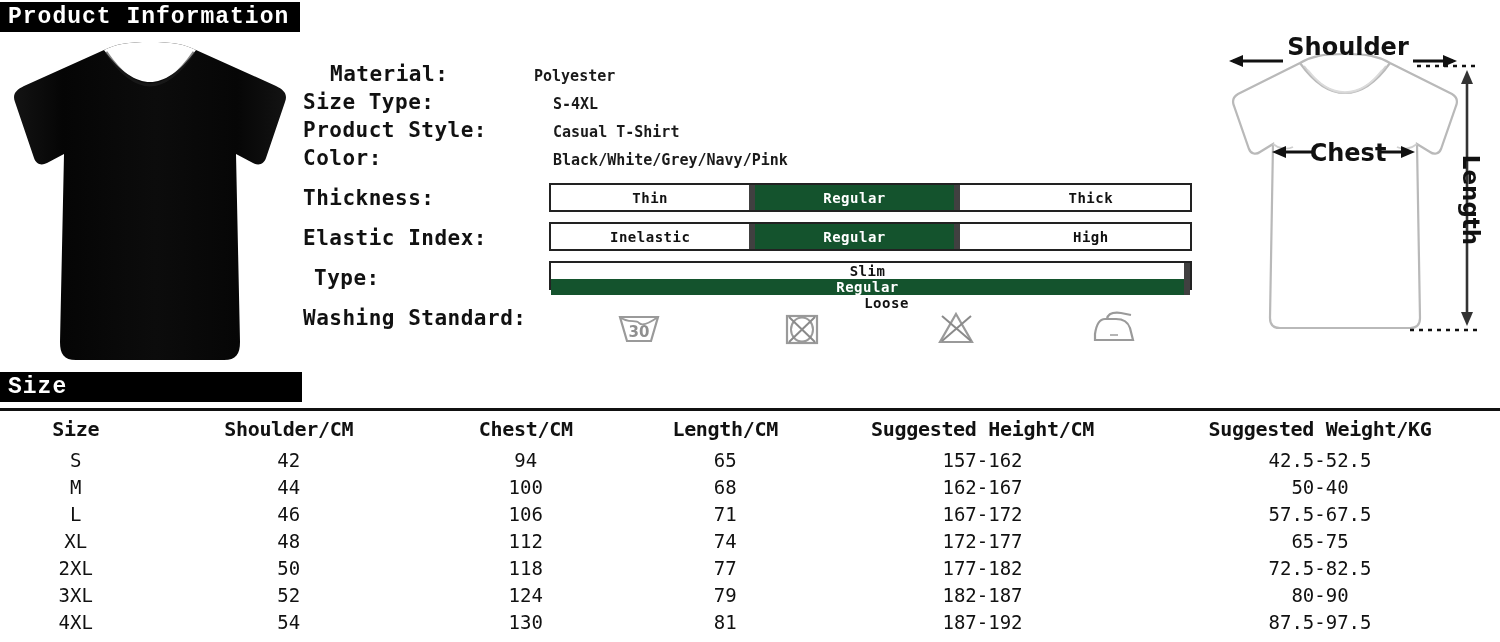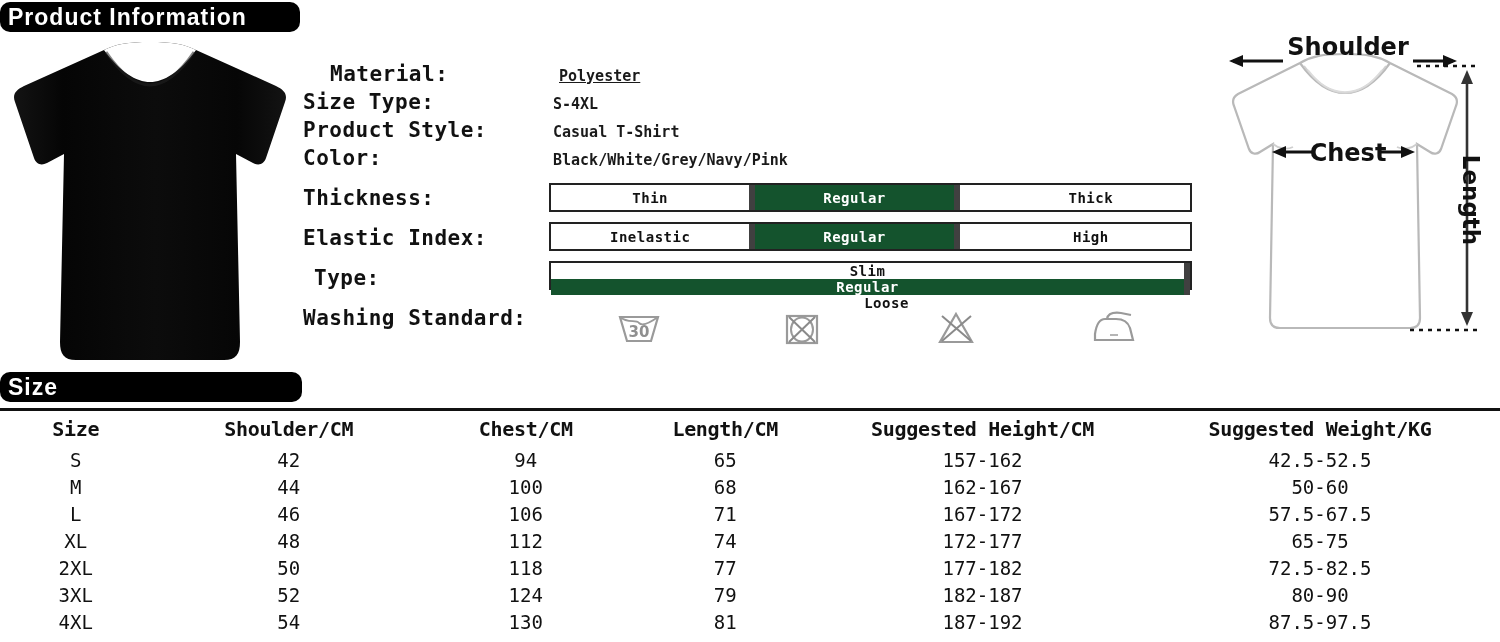--- a/index.html
+++ b/index.html
@@ -9,27 +9,26 @@
     font-family: "DejaVu Serif", "Liberation Serif", serif;
     overflow: hidden;
   }
   #page { position: relative; width: 1500px; height: 642px; background:#fff; }
 
   
   .section-bar {
     position: absolute;
     background: #000000;
     color: #ffffff;
-    font-family: Liberation Sans, sans-serif;
+    font-family: Liberation Mono, monospace;
     font-weight: 700;
     letter-spacing: 1px;
     display: flex;
     align-items: center;
     padding-left: 8px;
-    border-radius: 10px;
   }
   #bar-product { left: 0; top: 2px; width: 300px; height: 30px; font-size: 23px; }
   #bar-size    { left: 0; top: 372px; width: 302px; height: 30px; font-size: 23px; }
 
   
   .photo {
     position: absolute; left: 8px; top: 42px; width: 284px; height: 322px;
   }
   .tee-photo { position: absolute; inset: 0; }
 
@@ -146,21 +145,21 @@
                L68 318 C56 318 52 312 52 300
                L56 112 L39 121 C33 124 28 122 26 116
                L7 60 C4 52 8 48 16 44 Z" fill="url(#teeShade)"></path>
       <path d="M96 8 C112 30 128 40 142 40 C156 40 172 30 188 8
                C176 2 164 0 142 0 C120 0 108 2 96 8 Z" fill="#ffffff"></path>
       <path d="M98 10 C113 32 128 43 142 43 C156 43 171 32 186 10" fill="none" stroke="#222" stroke-width="3" opacity="0.55"></path>
     </svg>
   </div>
 
   <div class="spec-label" style="left:303px; top:62px;padding-left:27px;">Material:</div>
-  <div class="spec-value" style="left:559px; top:67px;text-decoration:underline;">Polyester</div>
+  <div class="spec-value" style="left:534px; top:67px;">Polyester</div>
 
   <div class="spec-label" style="left:303px; top:90px;">Size Type:</div>
   <div class="spec-value" style="left:553px; top:95px;">S-4XL</div>
 
   <div class="spec-label" style="left:303px; top:118px;">Product Style:</div>
   <div class="spec-value" style="left:553px; top:123px;">Casual T-Shirt</div>
 
   <div class="spec-label" style="left:303px; top:146px;">Color:</div>
   <div class="spec-value" style="left:553px; top:151px;">Black/White/Grey/Navy/Pink</div>
 
@@ -287,21 +286,21 @@
           <td class="col-len">65</td>
           <td class="col-hgt">157-162</td>
           <td class="col-wgt">42.5-52.5</td>
         </tr>
         <tr>
           <td class="col-size">M</td>
           <td class="col-sh">44</td>
           <td class="col-ch">100</td>
           <td class="col-len">68</td>
           <td class="col-hgt">162-167</td>
-          <td class="col-wgt">50-60</td>
+          <td class="col-wgt">50-40</td>
         </tr>
         <tr>
           <td class="col-size">L</td>
           <td class="col-sh">46</td>
           <td class="col-ch">106</td>
           <td class="col-len">71</td>
           <td class="col-hgt">167-172</td>
           <td class="col-wgt">57.5-67.5</td>
         </tr>
         <tr>

